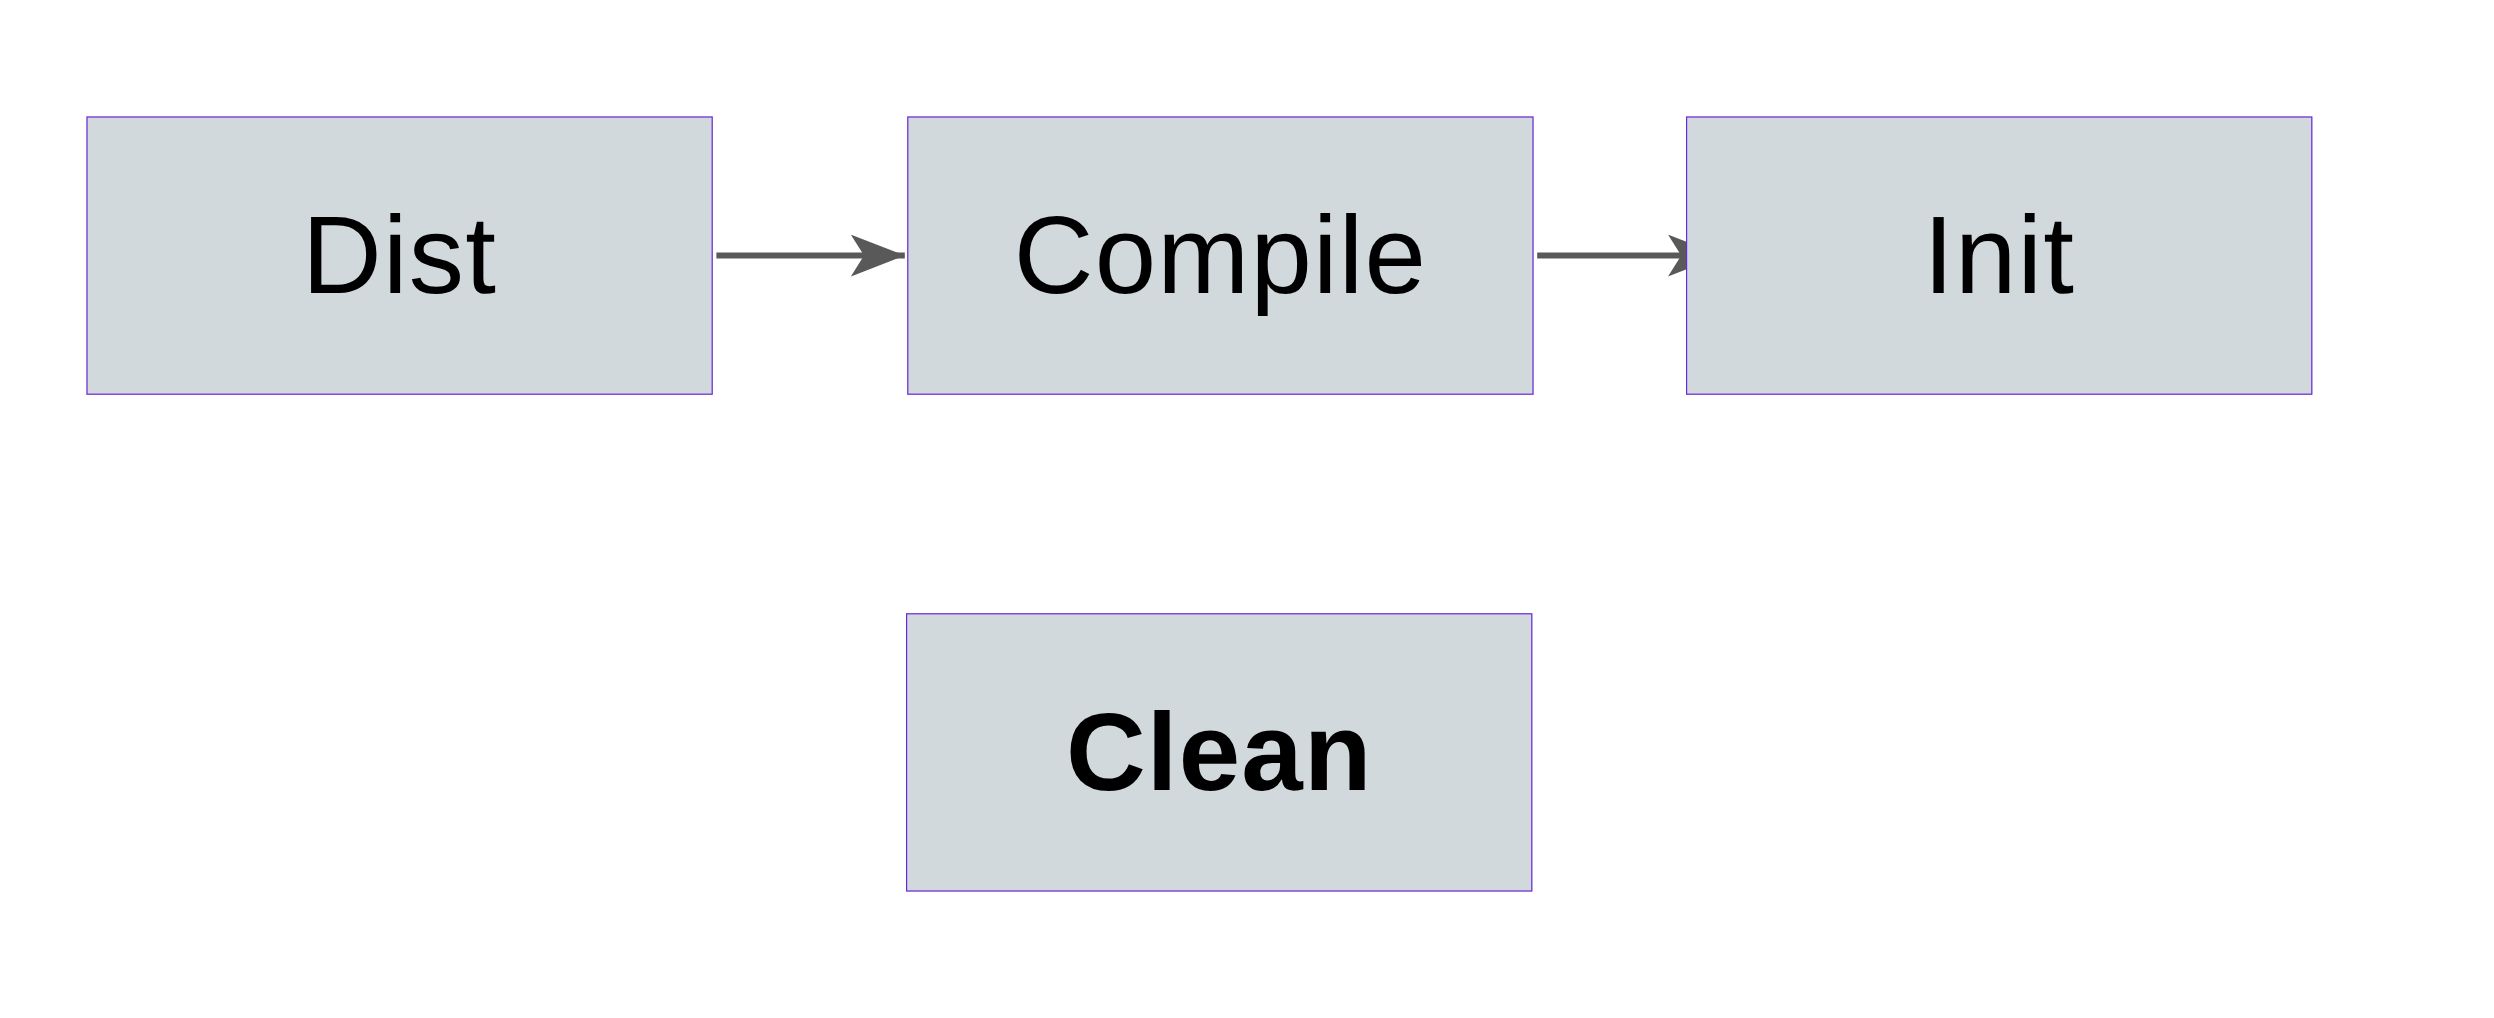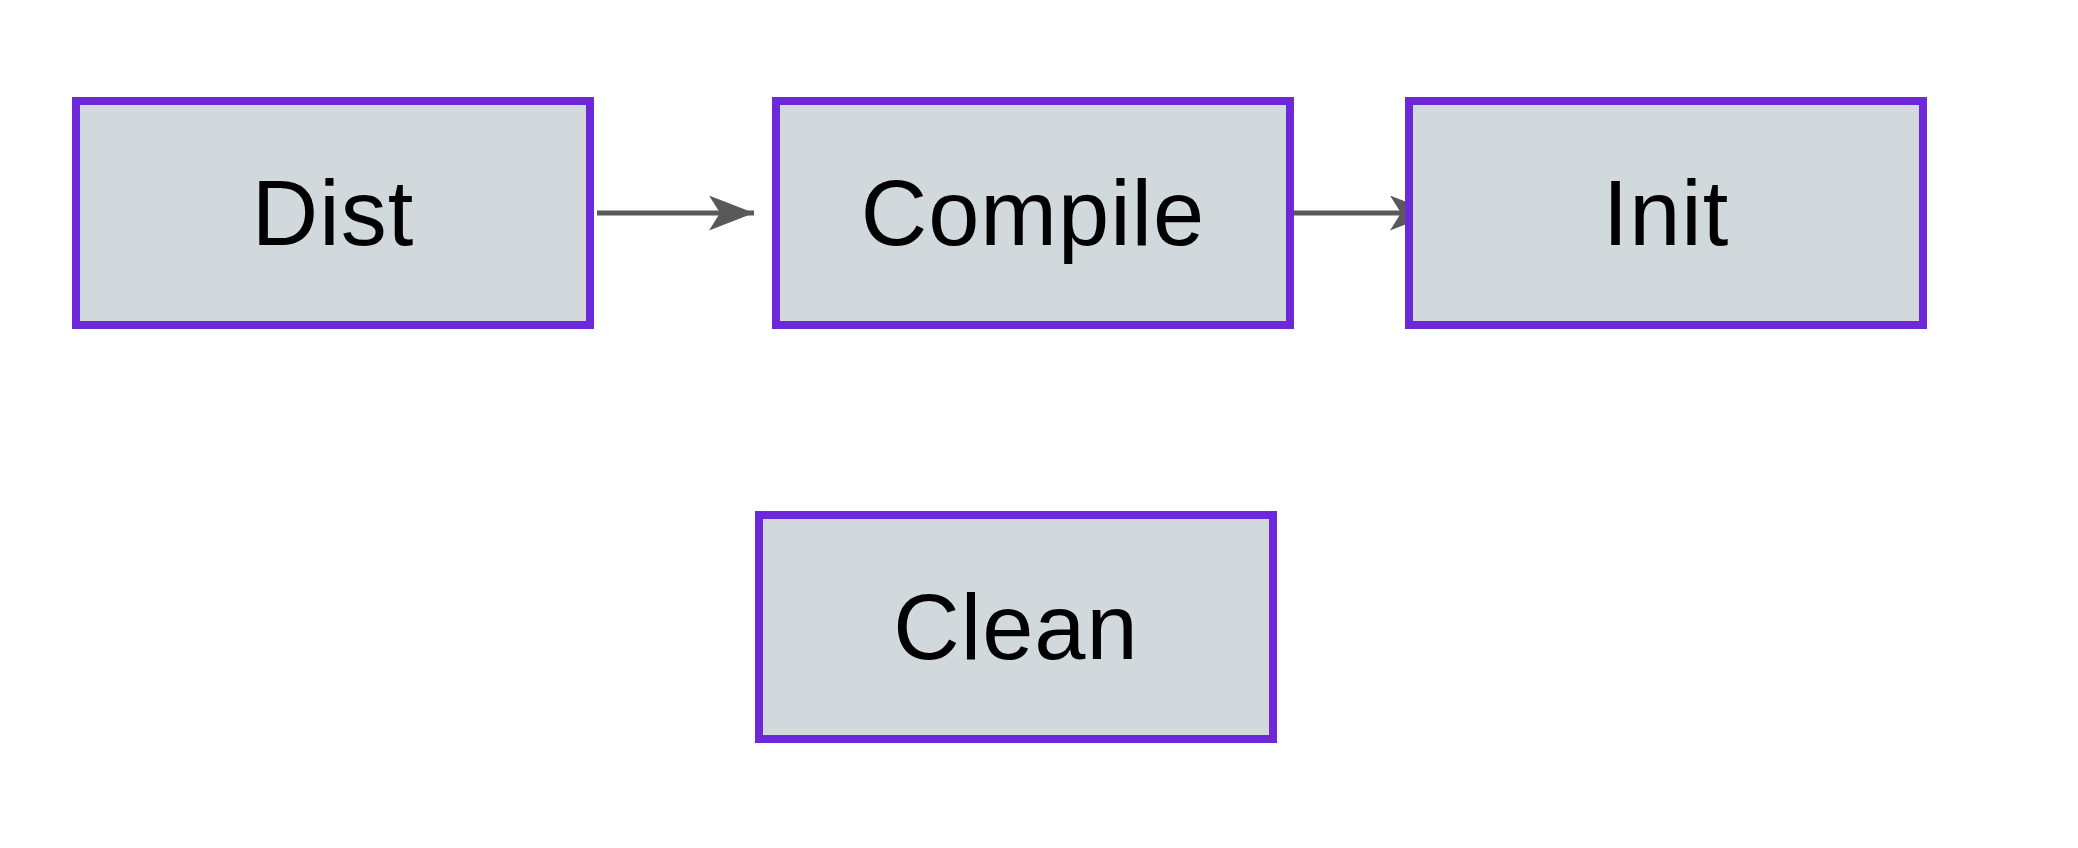--- a/index.html
+++ b/index.html
@@ -22,36 +22,36 @@
     width: 2078px;
     height: 848px;
     pointer-events: none;
   }
   .node {
     position: absolute;
     width: 522px;
     height: 232px;
     box-sizing: border-box;
     background: #d2d9dc;
-    border: 8px solid #6d28d9;
+    border: 1px solid #6d28d9;
     display: flex;
     align-items: center;
     justify-content: center;
   }
   .node-label {
     font-size: 92px;
     line-height: 1;
     color: #000000;
     white-space: nowrap;
     letter-spacing: 1px;
   }
   .node-dist    { left: 72px;   top: 97px;  }
-  .node-compile { left: 756px;  top: 97px; margin-left: 16px;  }
+  .node-compile { left: 756px;  top: 97px;  }
   .node-init    { left: 1405px; top: 97px;  }
-  .node-clean   { left: 755px;  top: 511px; }
+  .node-clean   { left: 755px;  top: 511px; font-weight: bold; }
 </style>
 </head>
 <body>
 
 <div class="canvas">
 
   <svg class="edges-layer" width="2078" height="848" viewBox="0 0 2078 848" xmlns="http://www.w3.org/2000/svg">
     <defs>
       <marker id="arrowhead" markerWidth="10" markerHeight="8" refX="9" refY="3.5" orient="auto" markerUnits="strokeWidth">
         <path d="M 0 0 L 9 3.5 L 0 7 L 2.2 3.5 Z" fill="#595959"></path>

